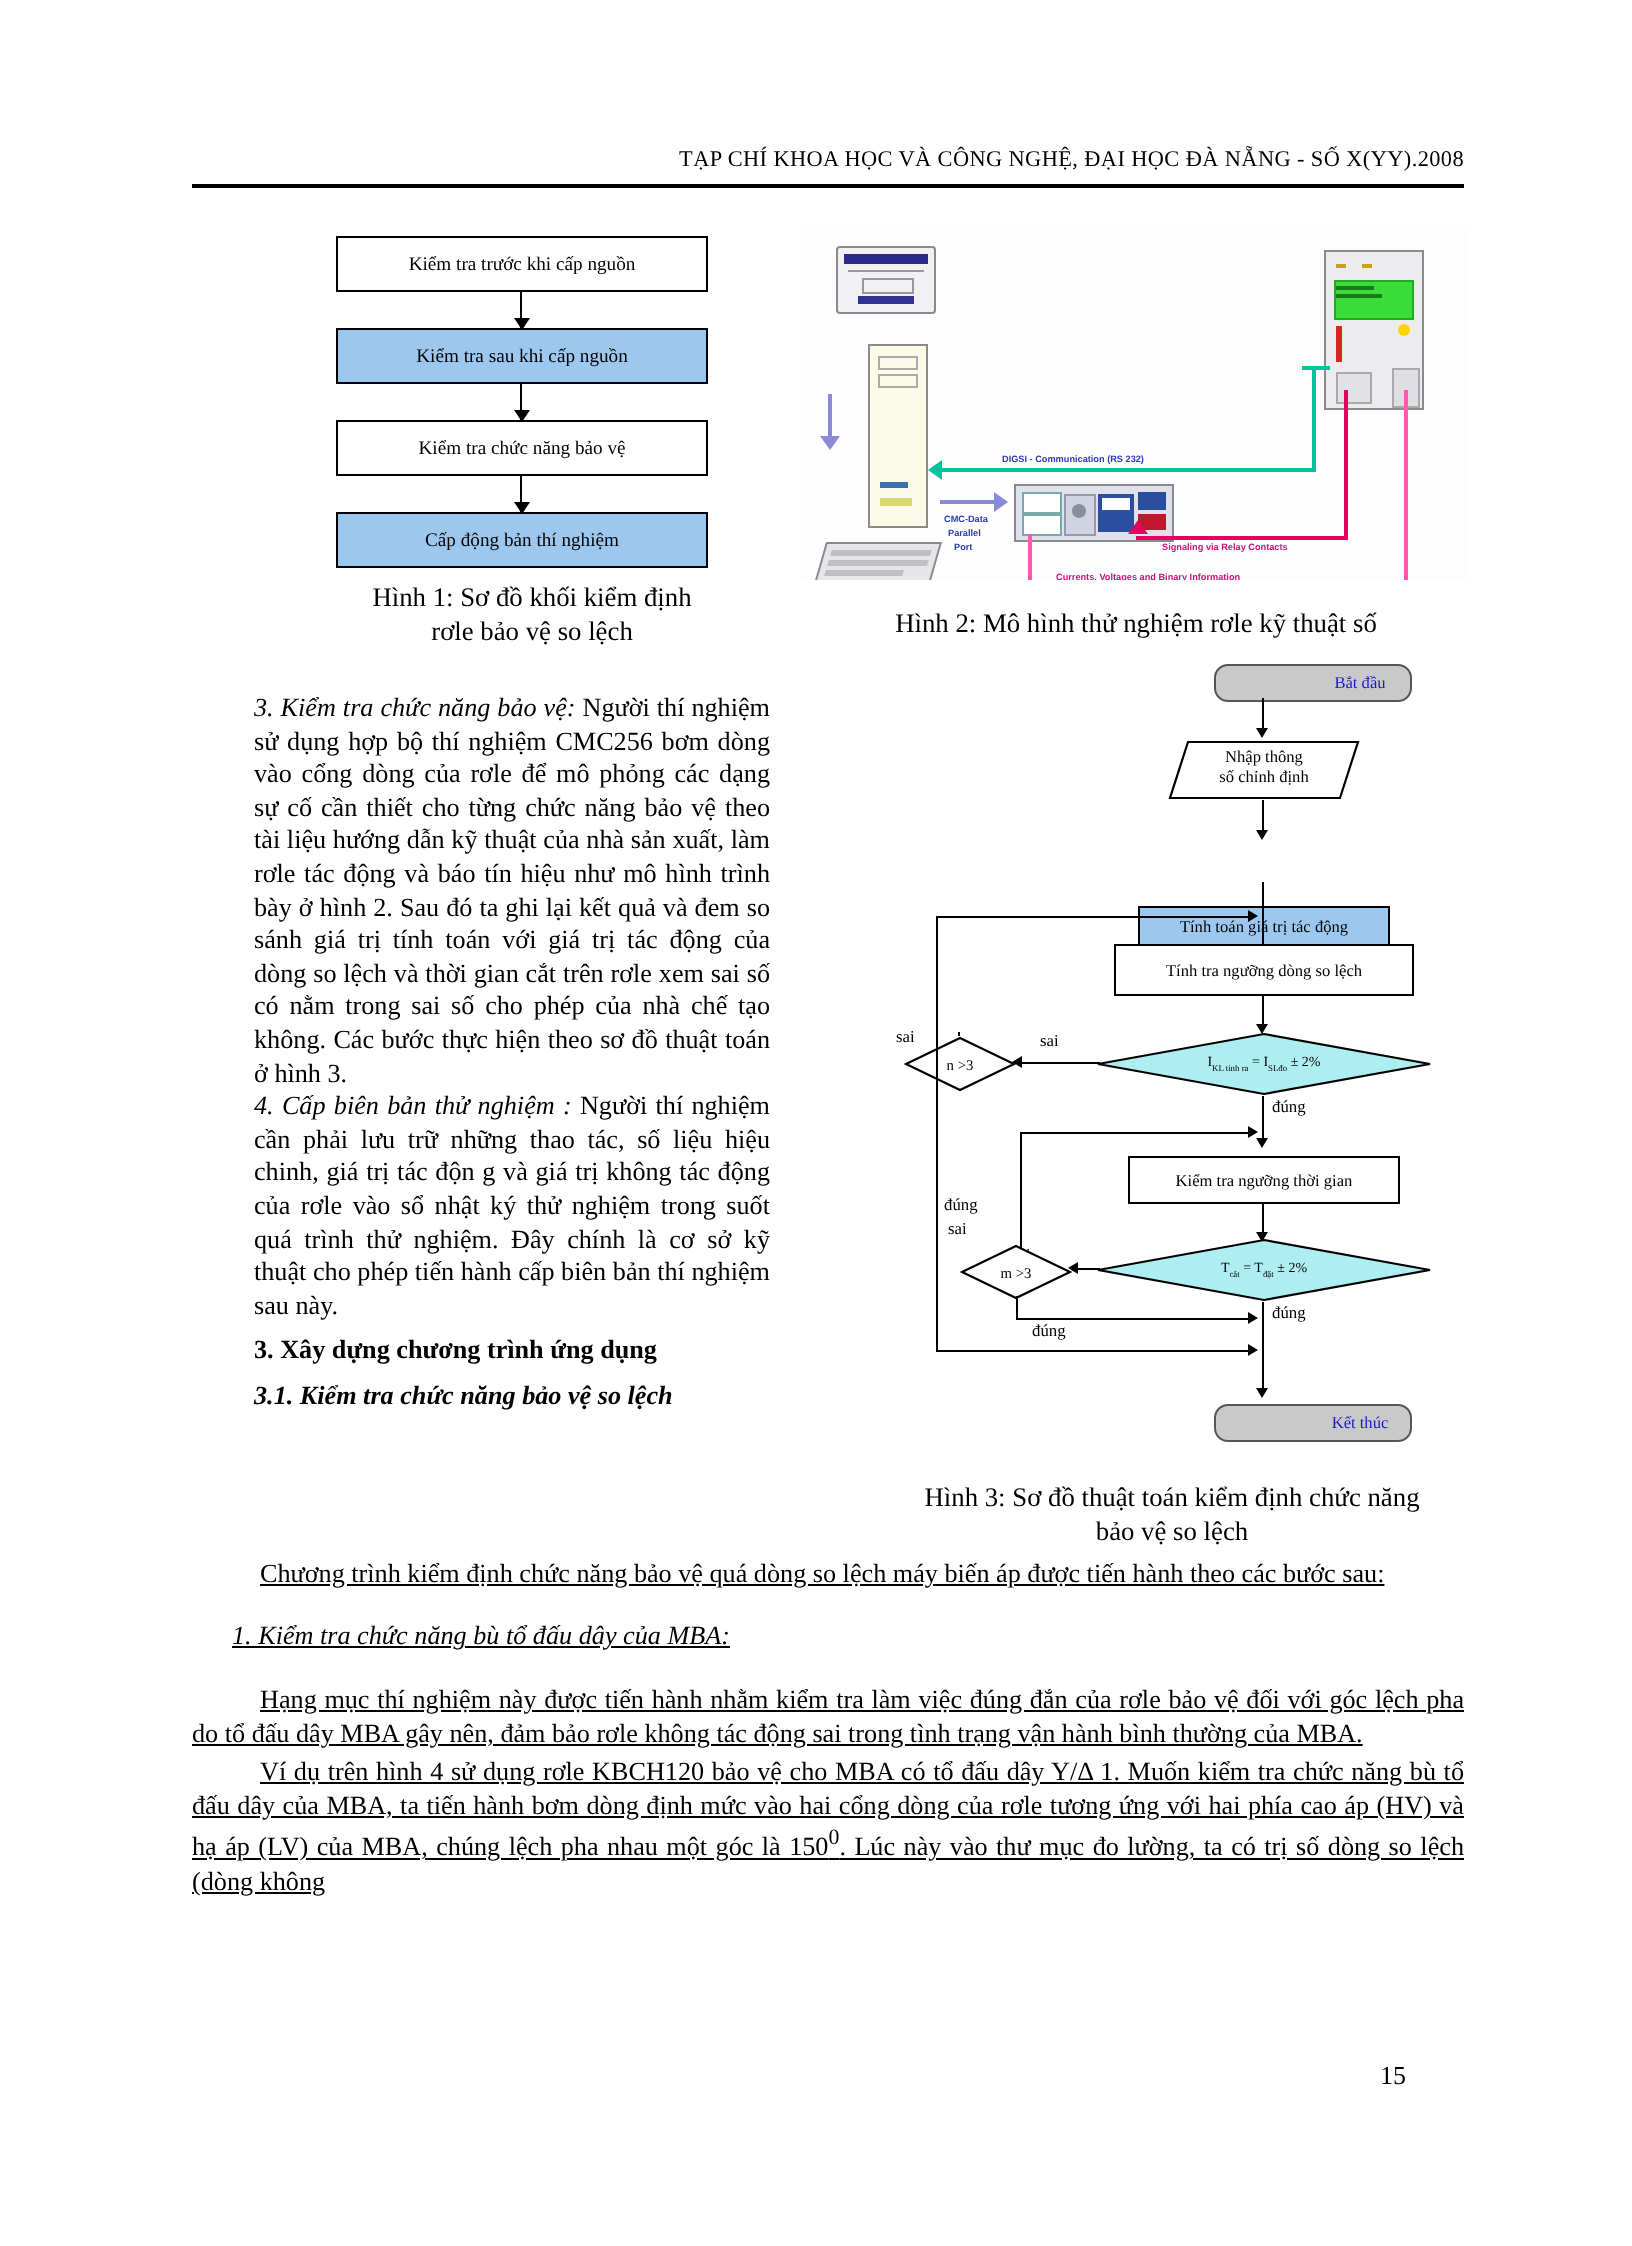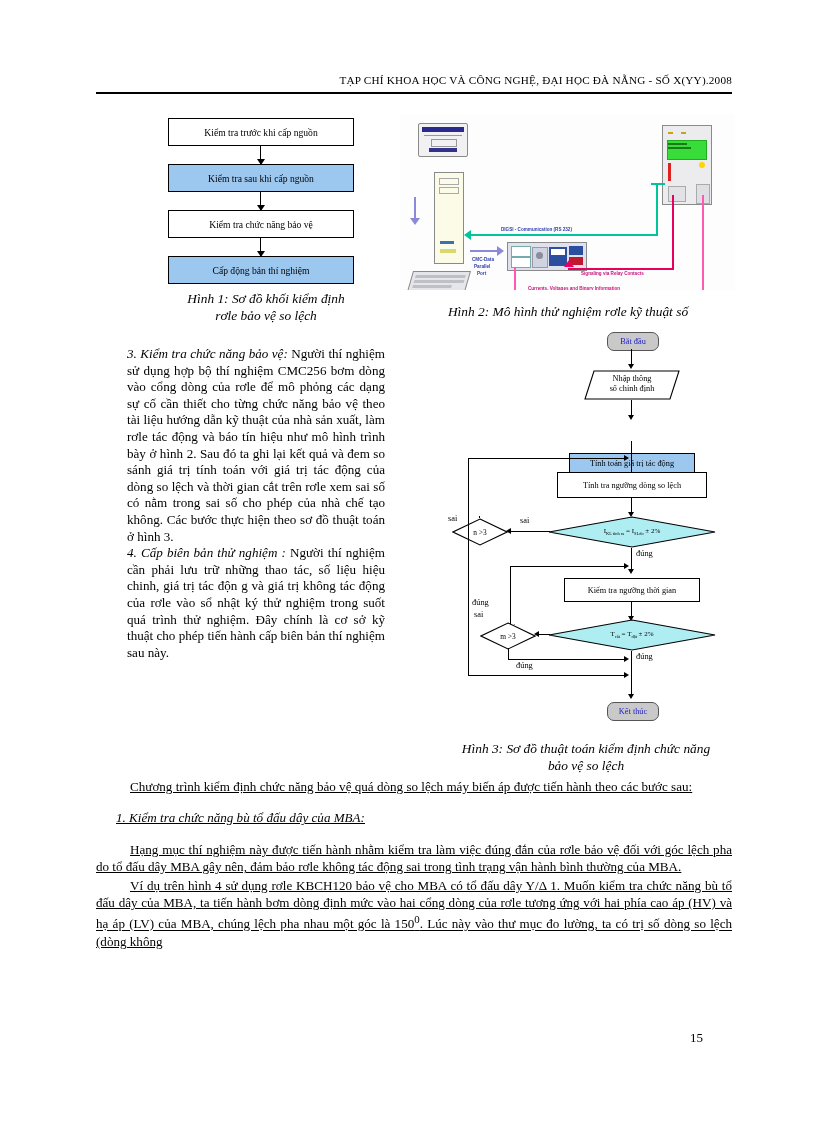--- a/index.html
+++ b/index.html
@@ -17,21 +17,21 @@
   .fbox{position:absolute;left:0;width:186px;border:1px solid #000;
         box-sizing:border-box;font-size:9.6px;text-align:center;
         display:flex;align-items:center;justify-content:center;}
   .fbox.white{background:#fff;}
   .fbox.blue{background:#9cc8f0;}
   .arrowv{position:absolute;left:92px;width:1.4px;background:#000;}
   .arrowv:after{content:"";position:absolute;left:-3.3px;bottom:-1px;
         border-left:4px solid transparent;border-right:4px solid transparent;
         border-top:6px solid #000;}
 
-  .cap{position:absolute;text-align:center;font-style:italic;font-size:13.4px;
+  .cap{position:absolute;text-align:center;font-size:13.4px;
        line-height:17px;}
 
   
   .fig2{position:absolute;left:400px;top:115px;width:335px;height:175px;
         background:#fdfdfd;border:0;overflow:hidden;}
   .f2lbl{position:absolute;font-family:"Liberation Sans","DejaVu Sans",sans-serif;
          font-size:4.6px;font-weight:bold;white-space:nowrap;}
   .f2blue{color:#2b3fb0;}
   .f2mag{color:#c8137a;}
   .dev{position:absolute;border:1px solid #8a8a8a;background:#f1f1f3;}
@@ -45,21 +45,21 @@
   .hd-bi{font-weight:bold;font-style:italic;font-size:13.1px;}
 
   
   .fig3{position:absolute;left:444px;top:330px;width:292px;height:400px;}
   .f3box{position:absolute;border:1px solid #000;box-sizing:border-box;
          font-size:8.3px;text-align:center;background:#fff;
          display:flex;align-items:center;justify-content:center;}
   .f3box.cyan{background:#9cc8f0;}
   .f3term{position:absolute;border:1.2px solid #555;border-radius:7px;
           background:#c9c9c9;font-size:8.3px;color:#1a1ac8;text-align:center;
-          display:flex;align-items:center;justify-content:center;}
+          display:flex;align-items:center;justify-content:center;padding-left:47px;}
   .f3para{position:absolute;}
   .f3para .inner{font-size:8.3px;text-align:center;line-height:10px;}
   .f3dia{position:absolute;}
   .f3dia .dlabel{position:absolute;left:0;top:0;width:100%;height:100%;
          display:flex;align-items:center;justify-content:center;
          font-size:7px;white-space:nowrap;}
   .ln{position:absolute;background:#000;}
   .ah-d{position:absolute;width:0;height:0;border-left:3.6px solid transparent;
         border-right:3.6px solid transparent;border-top:5.4px solid #000;}
   .ah-l{position:absolute;width:0;height:0;border-top:3.6px solid transparent;
@@ -180,20 +180,22 @@
     <div class="f2lbl f2mag" style="left:128px;top:171px;">Currents, Voltages and Binary Information</div>
   </div>
 
   <div class="cap" style="left:400px;top:303px;width:336px;">
     <div>Hình 2: Mô hình thử nghiệm rơle kỹ thuật số</div>
   </div>
 
   <div class="col-l">
     <p><span class="ital">3. Kiểm tra chức năng bảo vệ:</span><span> Người thí nghiệm sử dụng hợp bộ thí nghiệm CMC256 bơm dòng vào cổng dòng của rơle để mô phỏng các dạng sự cố cần thiết  cho từng chức năng bảo vệ theo tài liệu hướng dẫn kỹ thuật của nhà sản xuất, làm rơle tác động và báo tín hiệu như mô hình trình bày ở  hình 2. Sau đó ta ghi lại  kết quả và đem so sánh giá trị tính toán với giá trị tác động của dòng so lệch và thời gian cắt trên rơle  xem sai số có nằm trong sai số cho phép của nhà chế tạo không. Các bước thực hiện  theo sơ đồ thuật toán ở hình 3.</span></p>
     <p><span class="ital">4. Cấp biên bản thử nghiệm :</span><span> Người thí nghiệm cần phải lưu trữ  những thao tác, số liệu hiệu chinh, giá trị tác độn g và giá trị không tác động  của rơle vào sổ nhật ký thử nghiệm trong suốt quá trình thử nghiệm. Đây chính là cơ sở kỹ thuật cho phép tiến hành cấp biên bản thí nghiệm sau này.</span></p>
+    <p style="margin-top:6px;" class="hd-b">3. Xây dựng chương trình ứng dụng</p>
+    <p style="margin-top:6px;" class="hd-bi">3.1. Kiểm tra chức năng bảo vệ so lệch</p>
   </div>
 
   <div class="fig3">
 
     <div class="f3term" style="left:163px;top:2px;width:50px;height:17px;">
       <span>Bắt đầu</span>
     </div>
     <div class="ln" style="left:187px;top:19px;width:1.4px;height:17px;"></div>
     <div class="ah-d" style="left:184px;top:34px;"></div>
 

